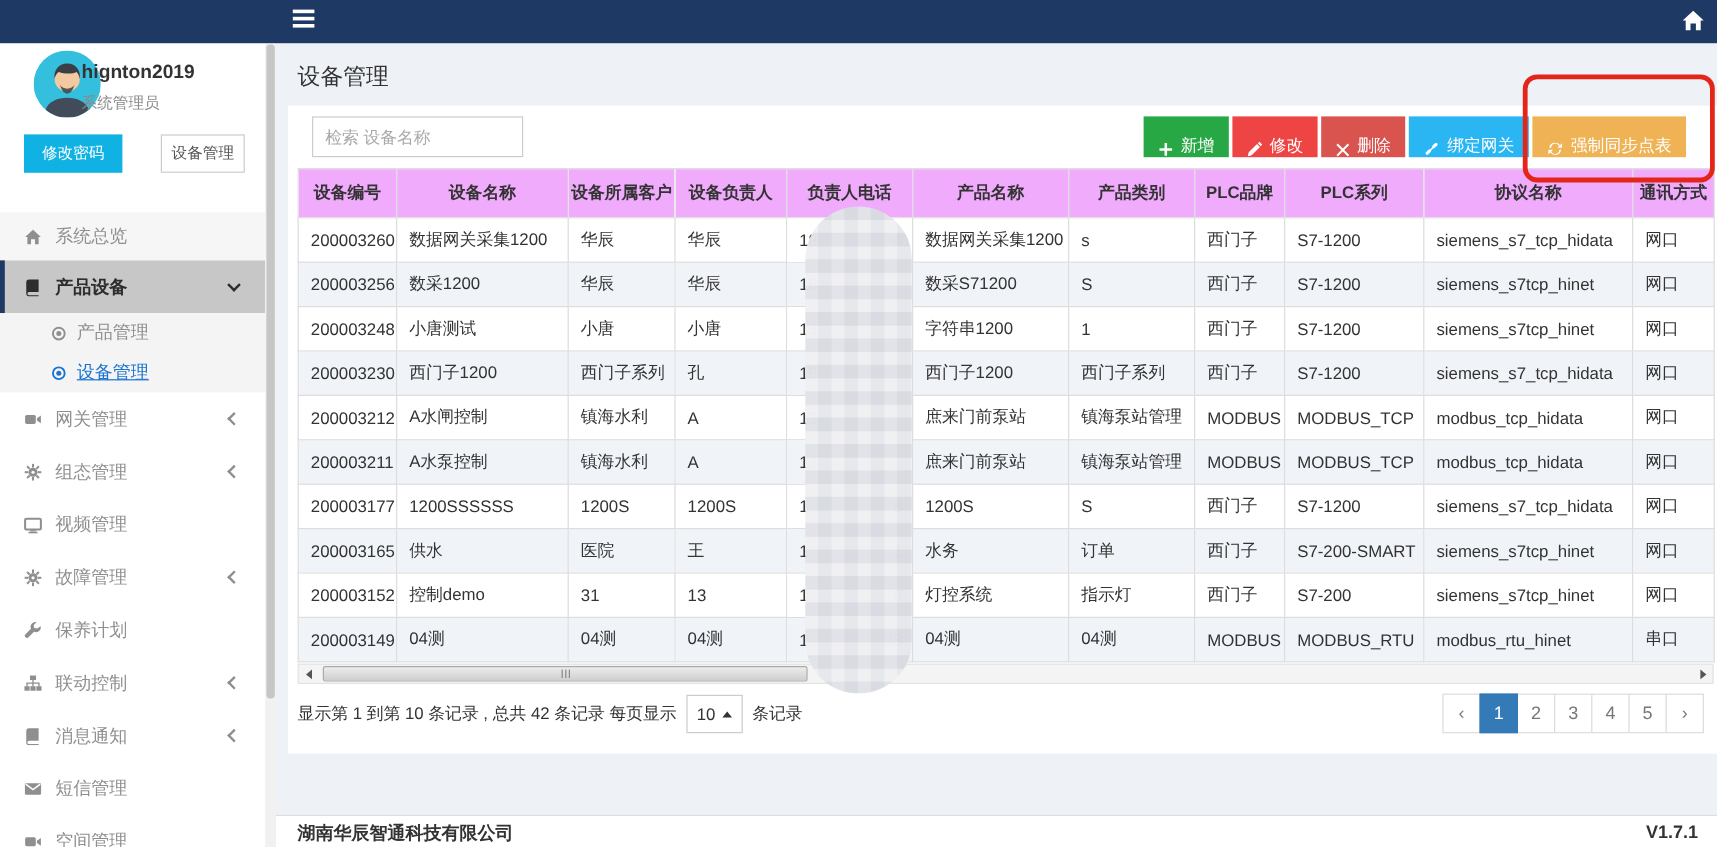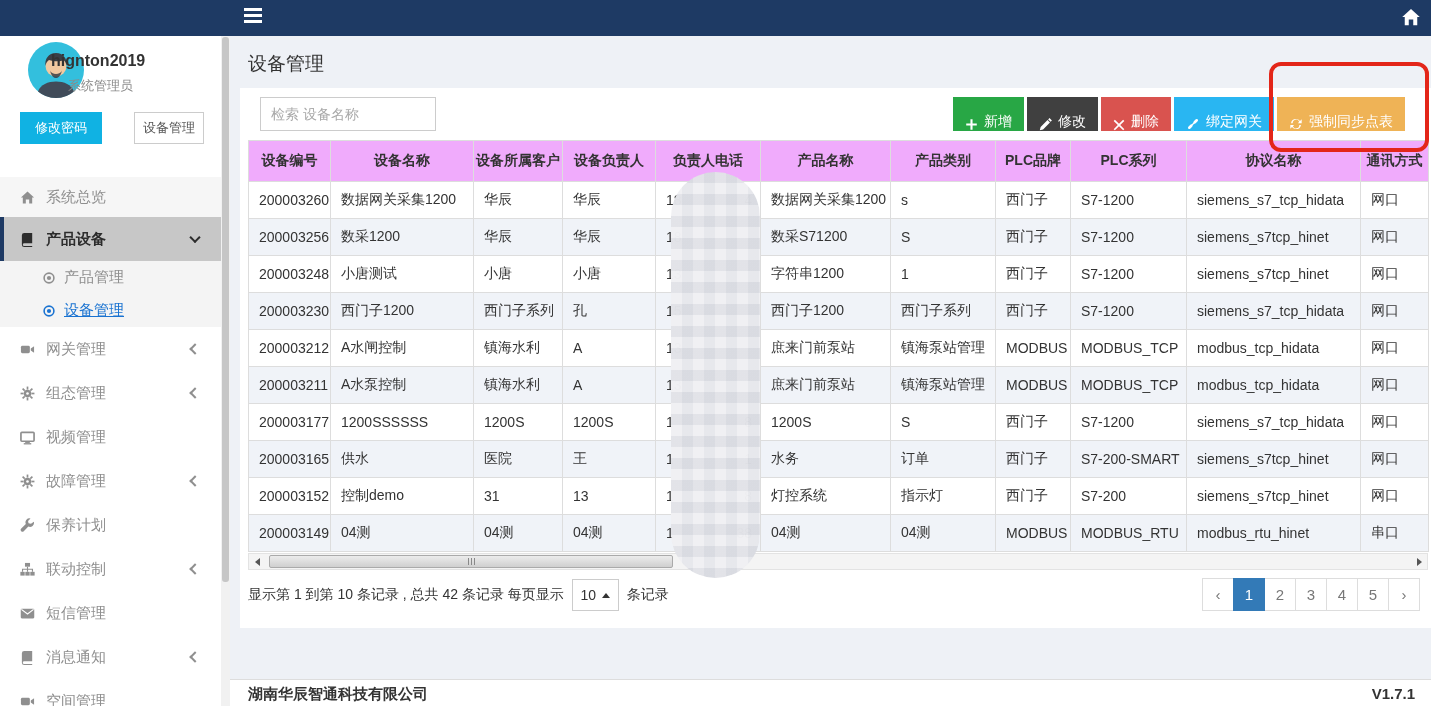--- a/index.html
+++ b/index.html
@@ -10,21 +10,21 @@
   .topbar { position:absolute; top:0; left:0; right:0; height:36px; background:#1e3a64; z-index:10; }
   .hamburger { position:absolute; left:244px; top:8px; width:18px; height:20px; cursor:pointer; }
   .hamburger i { display:block; width:18px; height:3px; background:#fff; margin-bottom:3px; }
   .home-btn { position:absolute; right:10px; top:7px; width:20px; height:20px; color:#fff; cursor:pointer; }
 
   
   .sidebar { position:absolute; top:36px; left:0; width:230px; bottom:0; background:#fff; z-index:5; }
   .sb-scroll { position:absolute; top:0; right:0; width:9px; bottom:0; background:#f1f1f1; }
   .sb-thumb { position:absolute; top:1px; left:1px; width:7px; height:545px; background:#c6c6c6; border-radius:3px; }
   .user-panel { position:absolute; top:6px; left:28px; }
-  .user-name { position:absolute; top:16px; left:51px; font-size:16px; font-weight:bold; color:#333; white-space:nowrap; }
+  .user-name { position:absolute; top:16px; left:68px; font-size:16px; font-weight:bold; color:#333; white-space:nowrap; }
   .user-role { position:absolute; top:41px; left:68px; font-size:13px; color:#8a8a8a; white-space:nowrap; }
   .user-btns { position:absolute; top:76px; left:20px; display:flex; gap:32px; }
   .btn-pwd { width:82px; height:32px; background:#10b2e3; color:#fff; border:none; font-size:13px; cursor:pointer; }
   .btn-out { width:70px; height:32px; background:#fff; color:#555; border:1px solid #ccc; font-size:13px; cursor:pointer; }
   .menu { position:absolute; top:141px; left:0; right:9px; }
   .mi { position:relative; height:44px; display:flex; align-items:center; padding-left:20px;
         color:#8f8f8f; font-size:15px; cursor:pointer; }
   .mi .ic { width:26px; color:#8f8f8f; display:flex; align-items:center; }
   .mi .lbl { white-space:nowrap; }
   .mi.sys { height:40px; background:#f6f6f6; }
@@ -259,34 +259,34 @@
             </g>
             <path stroke="currentColor" stroke-width="1.2" fill="none" d="M8 5v2.7M2.7 10.5V7.7h10.6v2.8M8 7.7v2.8"></path>
           </svg>
         </span>
         <span class="lbl">联动控制</span>
         <span class="chev left"></span>
       </div>
       <div class="mi">
         <span class="ic">
           <svg viewBox="0 0 16 16" width="15" height="15">
+            <path fill="currentColor" d="M4.5 1H13v11H4.5a1.5 1.5 0 0 0 0 3H13v1H4.5A2.5 2.5 0 0 1 2 13.5v-10A2.5 2.5 0 0 1 4.5 1z"></path>
+          </svg>
+        </span>
+        <span class="lbl">消息通知</span>
+        <span class="chev left"></span>
+      </div>
+      <div class="mi">
+        <span class="ic">
+          <svg viewBox="0 0 16 16" width="15" height="15">
             <rect x="0.8" y="2.8" width="14.4" height="10.4" rx="1.2" fill="currentColor"></rect>
             <path d="M1.5 3.6 8 8.6l6.5-5" stroke="#fff" stroke-width="1.3" fill="none"></path>
           </svg>
         </span>
         <span class="lbl">短信管理</span>
-      </div>
-      <div class="mi">
-        <span class="ic">
-          <svg viewBox="0 0 16 16" width="15" height="15">
-            <path fill="currentColor" d="M4.5 1H13v11H4.5a1.5 1.5 0 0 0 0 3H13v1H4.5A2.5 2.5 0 0 1 2 13.5v-10A2.5 2.5 0 0 1 4.5 1z"></path>
-          </svg>
-        </span>
-        <span class="lbl">消息通知</span>
-        <span class="chev left"></span>
       </div>
       <div class="mi">
         <span class="ic">
           <svg viewBox="0 0 16 16" width="15" height="15">
             <rect x="1" y="4" width="9.5" height="8" rx="1.5" fill="currentColor"></rect>
             <path fill="currentColor" d="M11.5 7 15 4.6v6.8L11.5 9z"></path>
           </svg>
         </span>
         <span class="lbl">空间管理</span>
       </div>
@@ -302,21 +302,21 @@
 <input class="search-input" type="text" placeholder="检索 设备名称" style="">
 <div class="toolbar" id="toolbar">
     <button class="tb-btn" style="background: rgb(40, 167, 69);">
       <span class="bic">
         <svg viewBox="0 0 16 16" width="13" height="13">
           <path fill="currentColor" d="M6.7 1.5h2.6v5.2h5.2v2.6H9.3v5.2H6.7V9.3H1.5V6.7h5.2z"></path>
         </svg>
       </span>
       <span>新增</span>
     </button>
-    <button class="tb-btn" style="background: #404040;">
+    <button class="tb-btn" style="background: #ef4444;">
       <span class="bic">
         <svg viewBox="0 0 16 16" width="13" height="13">
           <path fill="currentColor" d="M1 15l1-4L10.5 2.5l3 3L5 14zM11.3 1.7 12.9.1l3 3-1.6 1.6z"></path>
         </svg>
       </span>
       <span>修改</span>
     </button>
     <button class="tb-btn" style="background: rgb(217, 83, 79);">
       <span class="bic">
         <svg viewBox="0 0 16 16" width="12" height="12">

